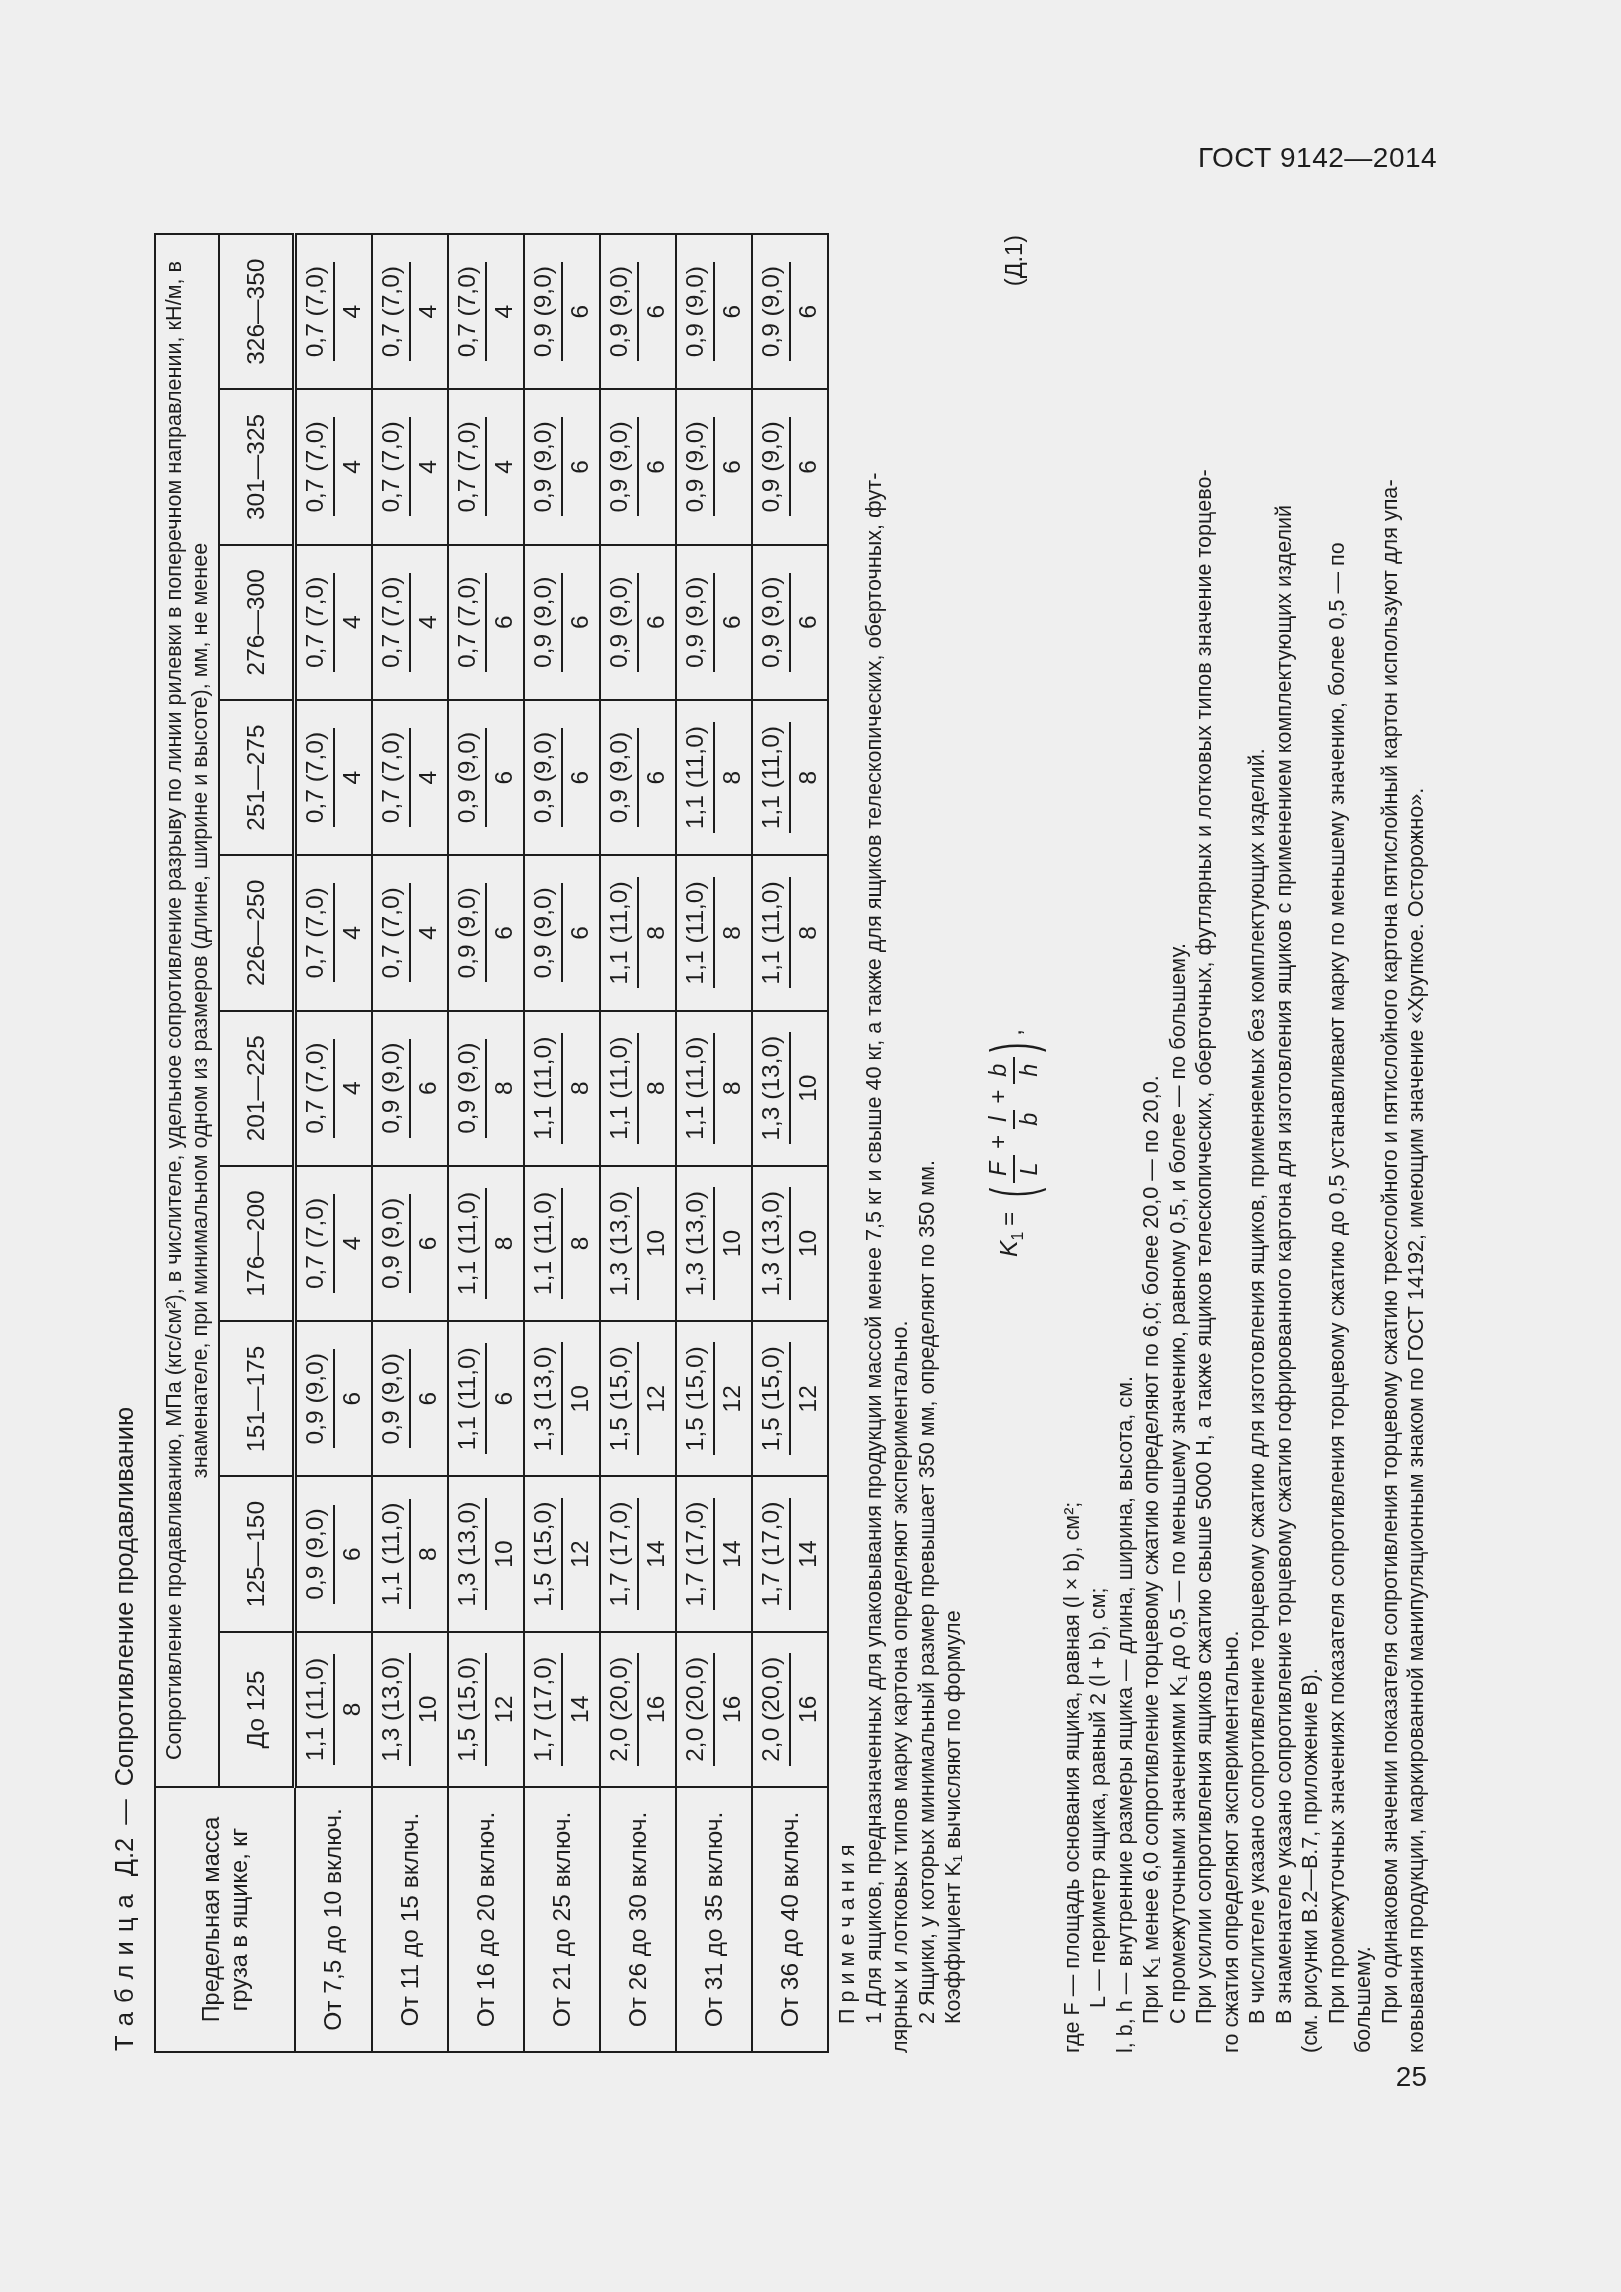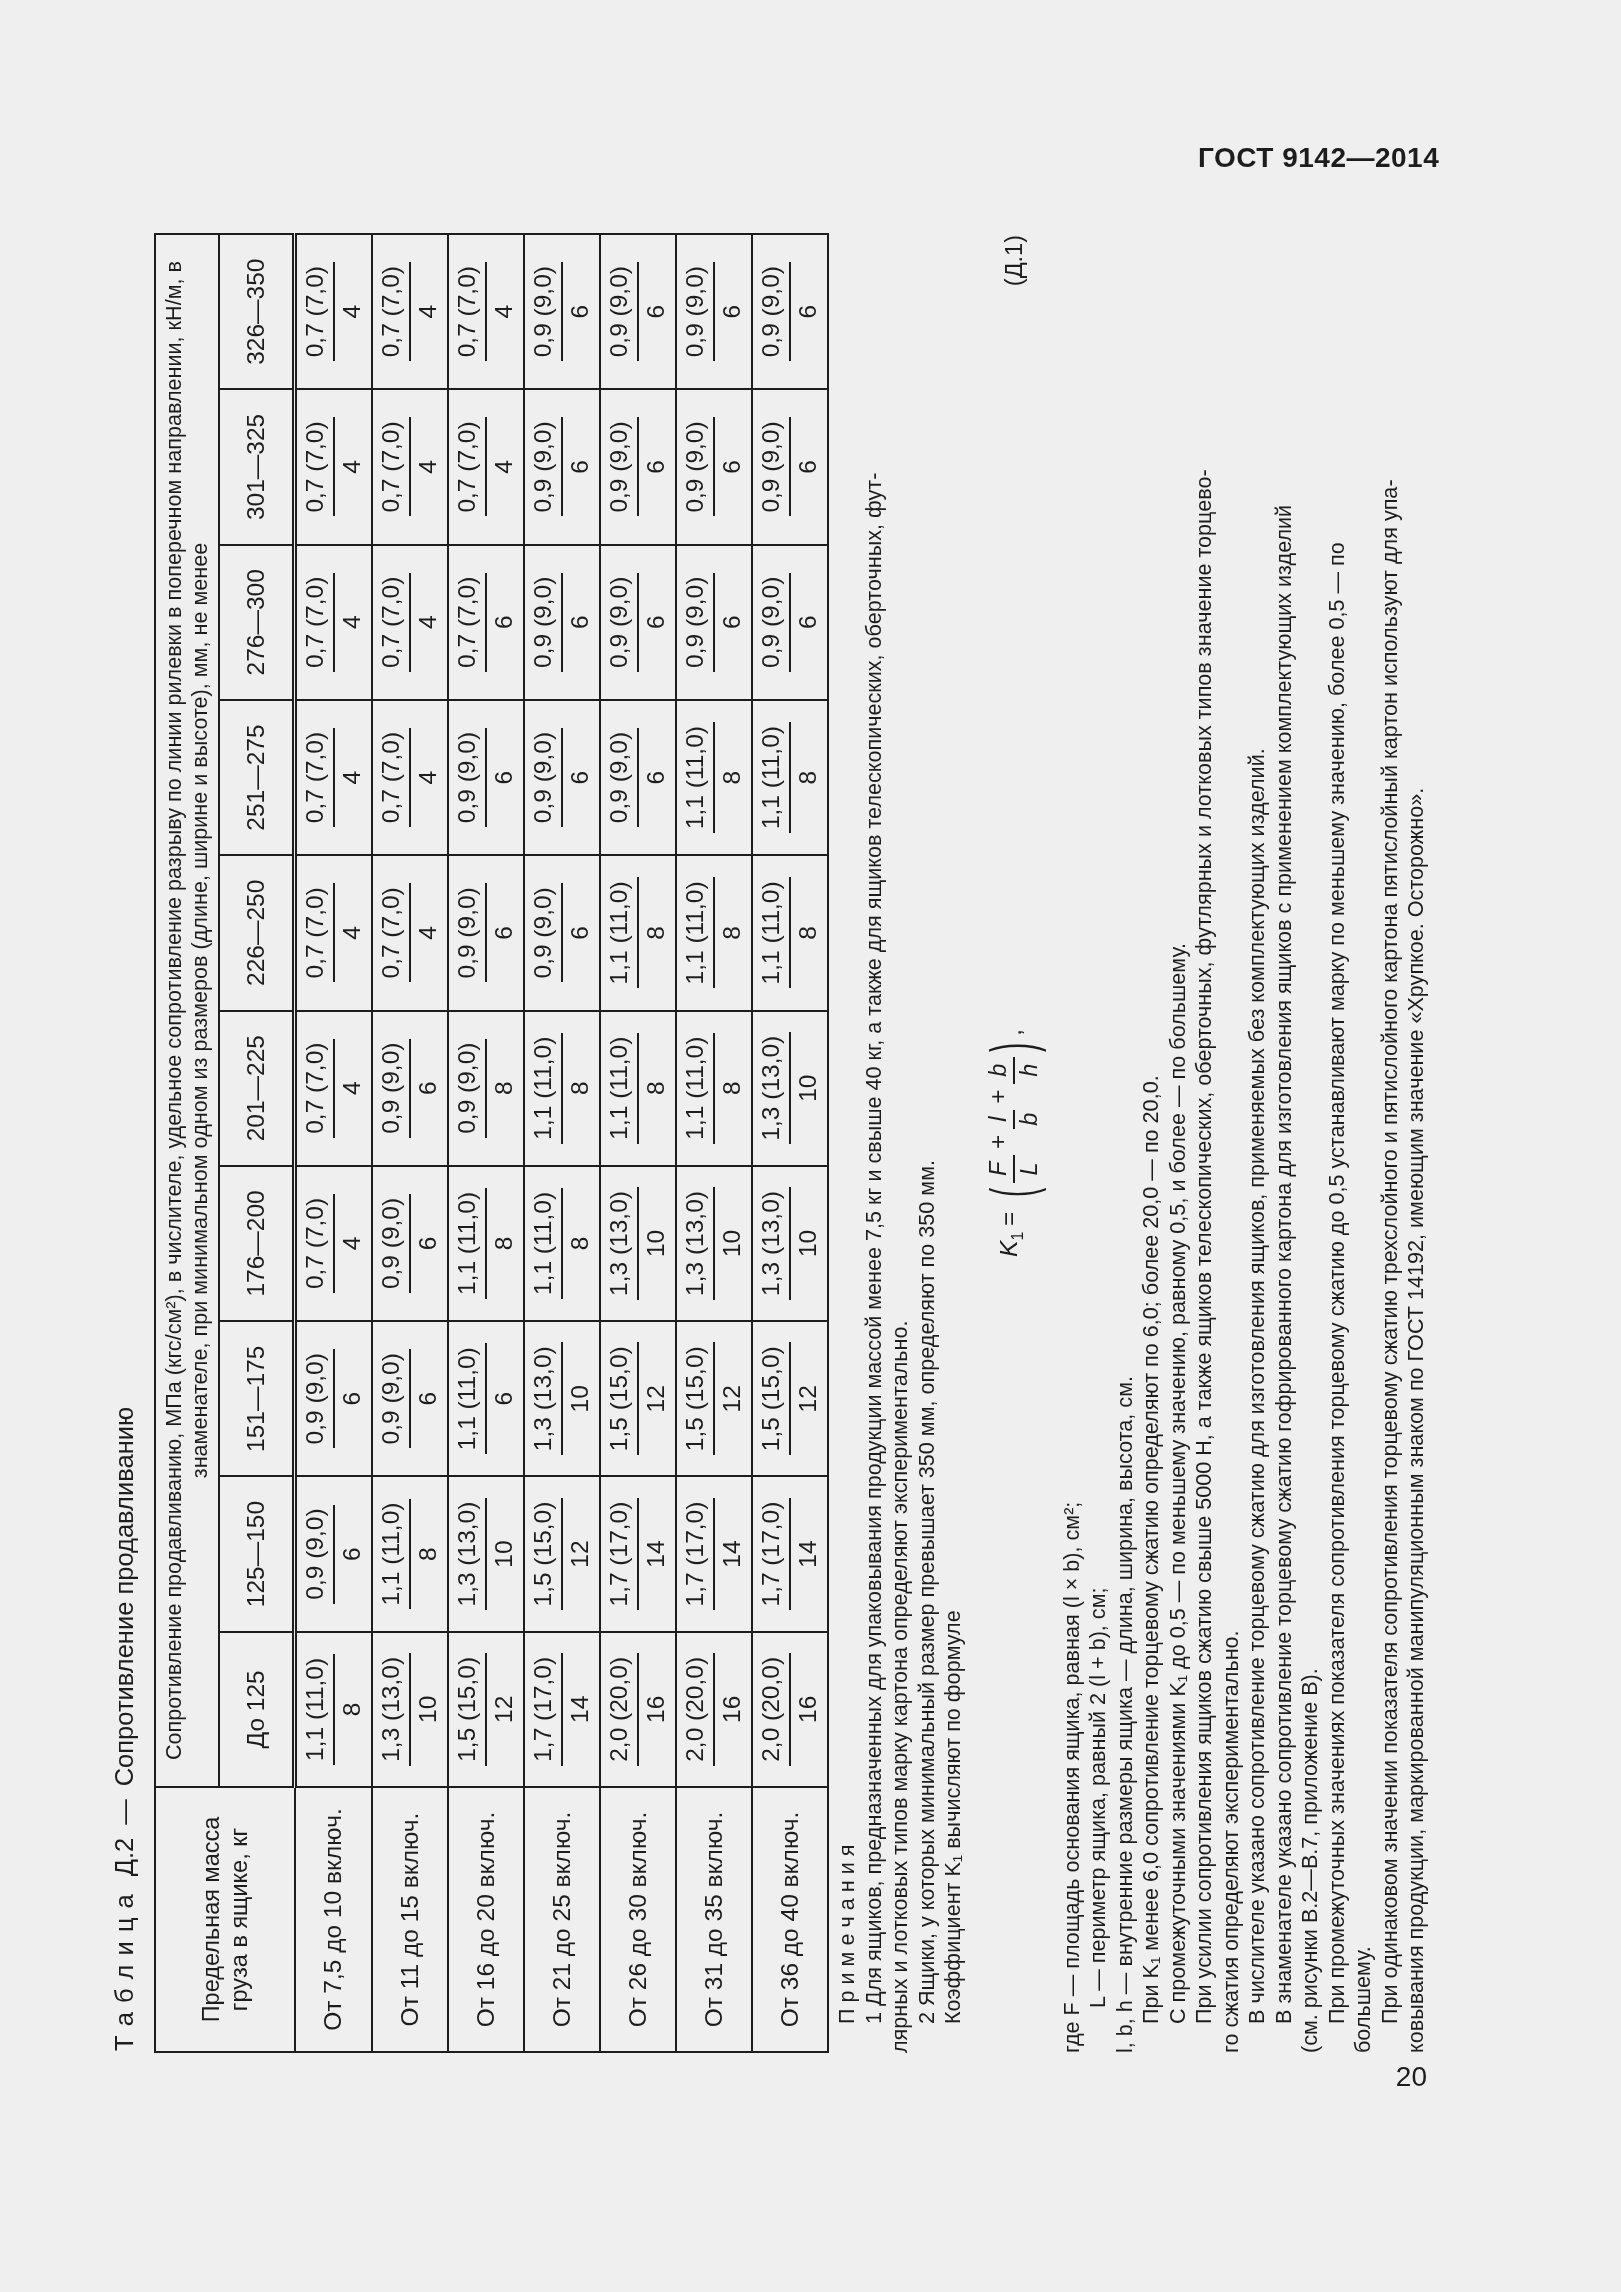--- a/index.html
+++ b/index.html
@@ -3,21 +3,21 @@
 <meta charset="utf-8">
 <style>
   html,body { margin:0; padding:0; }
   body {
     width:1621px; height:2293px; position:relative; overflow:hidden;
     background:#efefef; color:#1d1d1d;
     font-family:"Liberation Sans", sans-serif;
   }
   .gost-ref {
     position:absolute; top:142px; left:1198px;
-    font-size:28px; font-weight:bold; letter-spacing:0.5px; white-space:nowrap;
+    font-size:28px; font-weight:normal; letter-spacing:0.5px; white-space:nowrap;
   }
   .page-num {
     position:absolute; top:2061px; left:1368px; width:59px;
     text-align:right; font-size:28px;
   }
   
   .rot {
     position:absolute; left:108px; top:2053px;
     width:1820px; height:1333px;
     transform:rotate(-90deg); transform-origin:0 0;
@@ -245,14 +245,14 @@
         <div class="nline" style="padding-left: 0px;">(см. рисунки В.2—В.7, приложение В).</div>
         <div class="nline" style="padding-left: 29px;">При промежуточных значениях показателя сопротивления торцевому сжатию до 0,5 устанавливают марку по меньшему значению, более 0,5 — по</div>
         <div class="nline" style="padding-left: 0px;">большему.</div>
         <div class="nline" style="padding-left: 29px;">При одинаковом значении показателя сопротивления торцевому сжатию трехслойного и пятислойного картона пятислойный картон используют для упа-</div>
         <div class="nline" style="padding-left: 0px;">ковывания продукции, маркированной манипуляционным знаком по ГОСТ 14192, имеющим значение «Хрупкое. Осторожно».</div>
       </div>
   </div>
 
 </div>
 
-<div class="page-num">20</div>
+<div class="page-num">25</div>
 
 
 </body></html>

